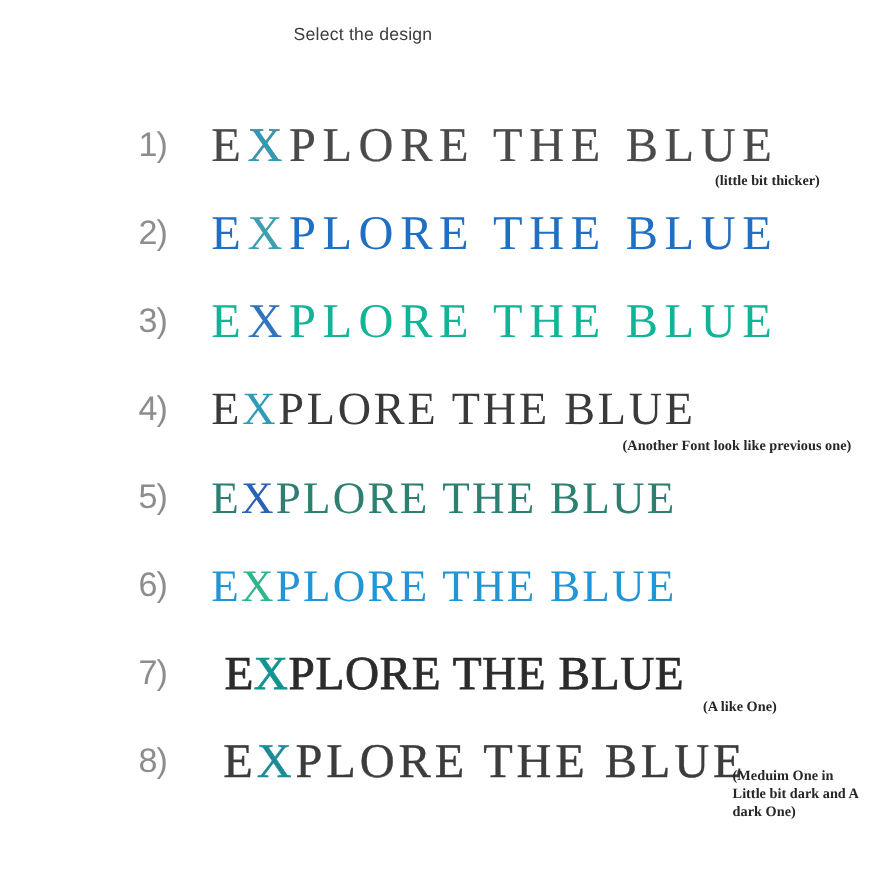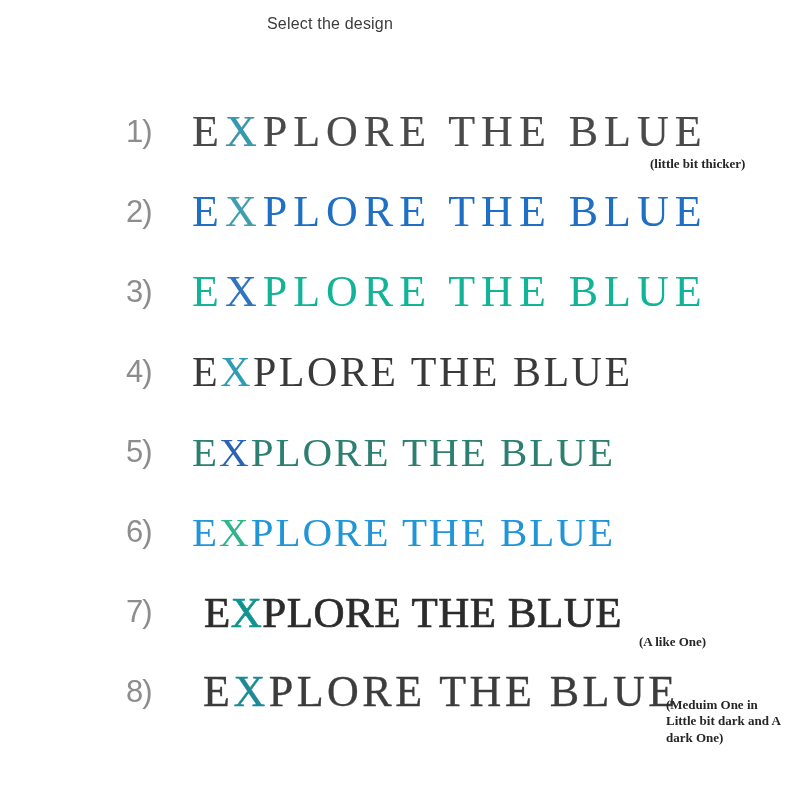--- a/index.html
+++ b/index.html
@@ -11,21 +11,21 @@
     width: 808px;
     height: 800px;
     background: #ffffff;
     font-family: "Liberation Sans", sans-serif;
     overflow: hidden;
     position: relative;
   }
 
   #page-title {
     position: absolute;
-    top: 15px;
+    top: 23px;
     left: 0;
     width: 660px;
     text-align: center;
     font-family: "Liberation Sans", sans-serif;
     font-size: 16px;
     color: #3c3c3c;
     letter-spacing: 0.2px;
   }
 
   #options-list {
@@ -166,20 +166,21 @@
 
   <div class="option-row row-3">
     <span class="option-number">3)</span>
     <span class="logo-text"><span>E</span><span class="x-letter">X</span><span>PLORE THE BLUE</span></span>
     <span class="annotation"></span>
   </div>
 
   <div class="option-row row-4">
     <span class="option-number">4)</span>
     <span class="logo-text"><span>E</span><span class="x-letter">X</span><span>PLORE THE BLUE</span></span>
+    <span class="annotation">(Another Font look like previous one)</span>
   </div>
 
   <div class="option-row row-5">
     <span class="option-number">5)</span>
     <span class="logo-text"><span>E</span><span class="x-letter">X</span><span>PLORE THE BLUE</span></span>
     <span class="annotation"></span>
   </div>
 
   <div class="option-row row-6">
     <span class="option-number">6)</span>

